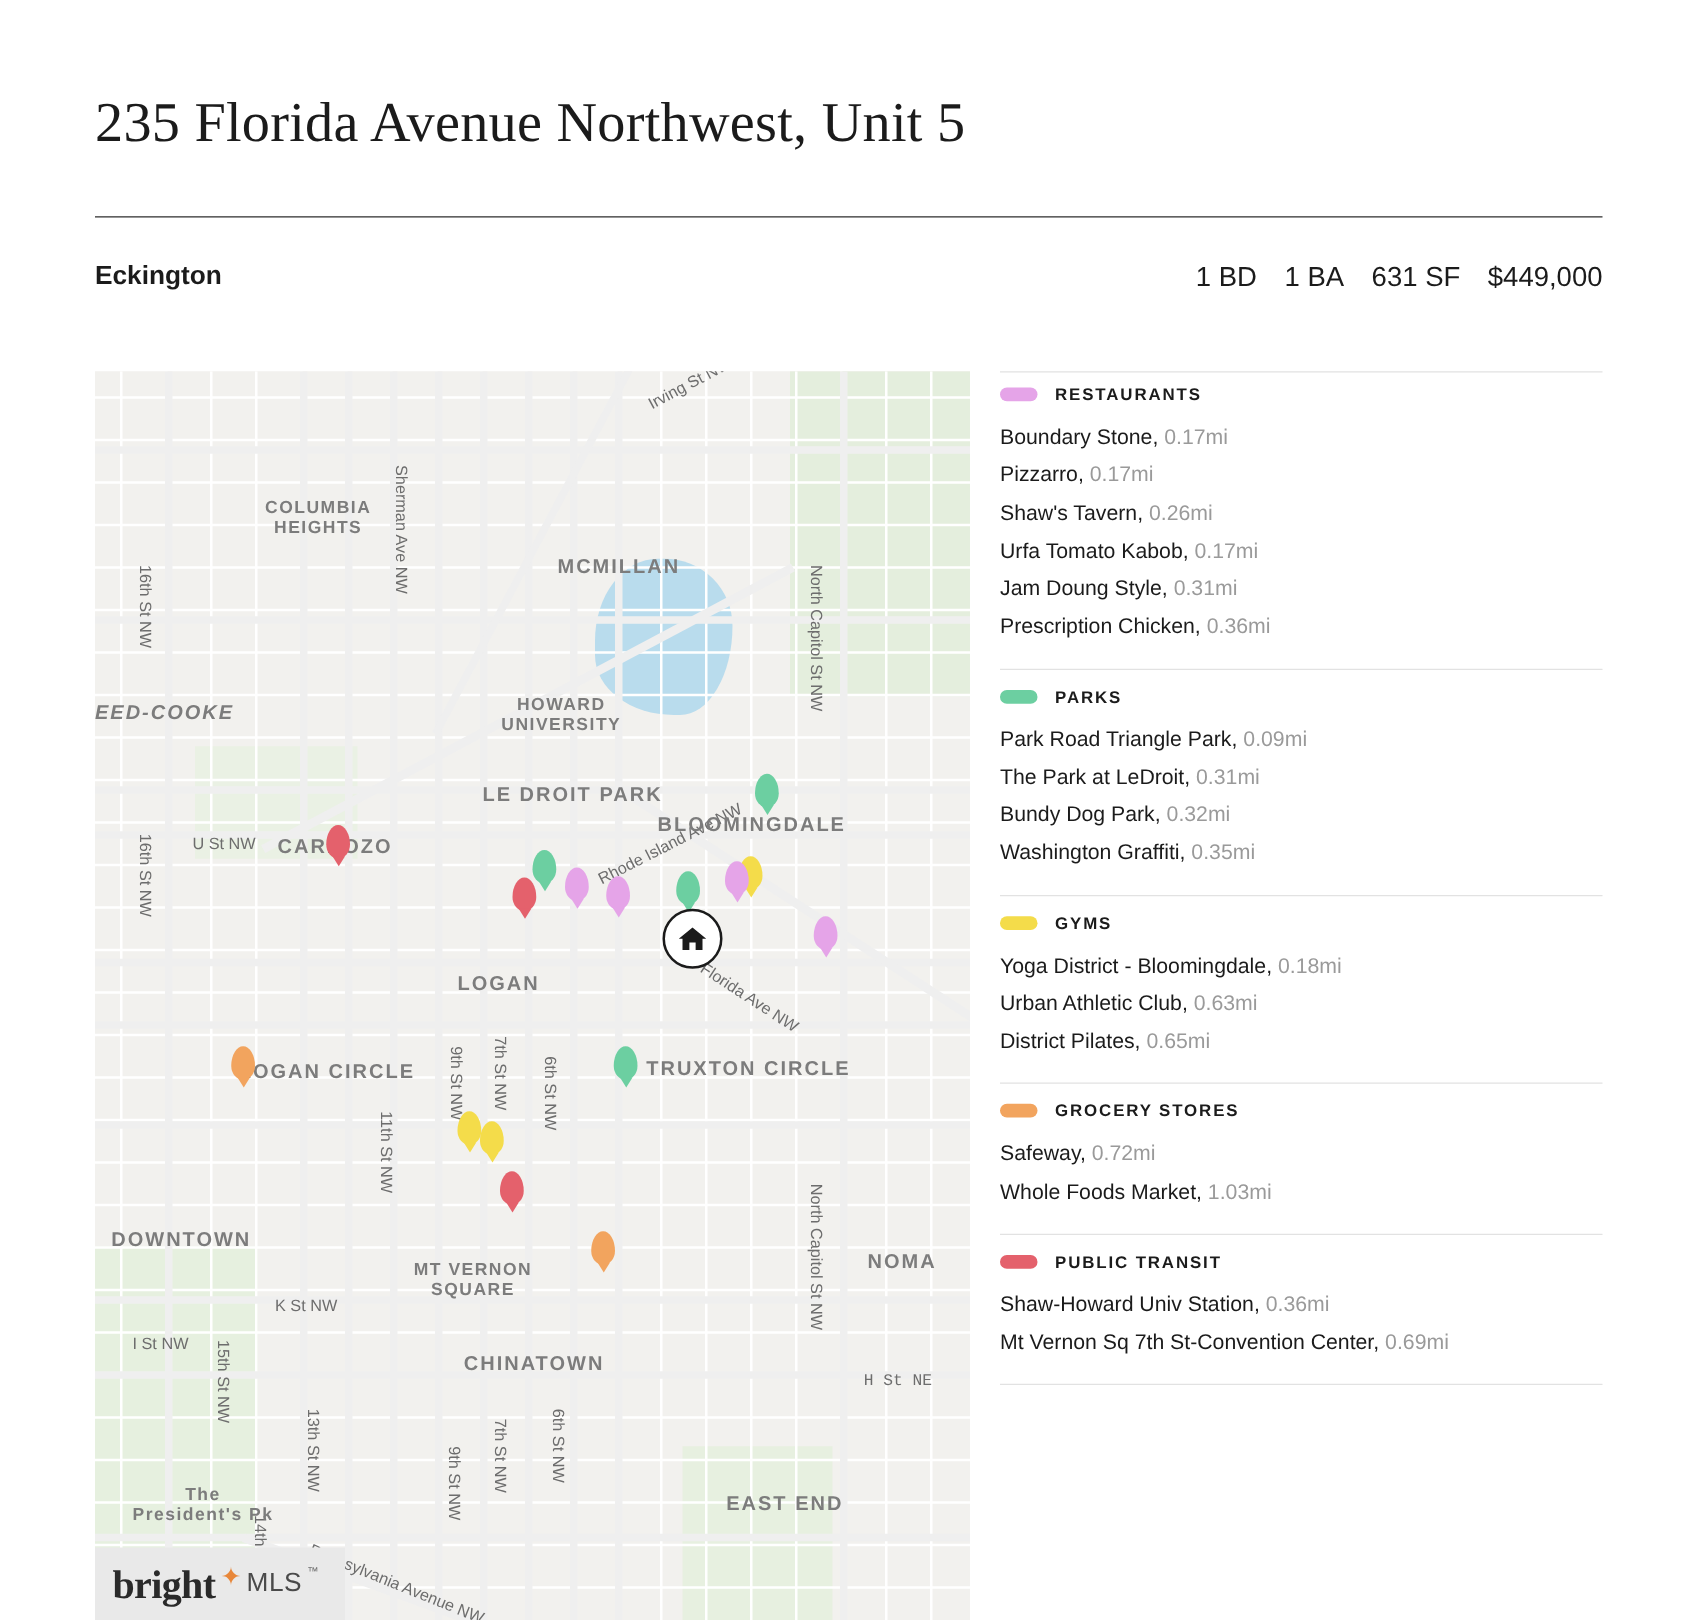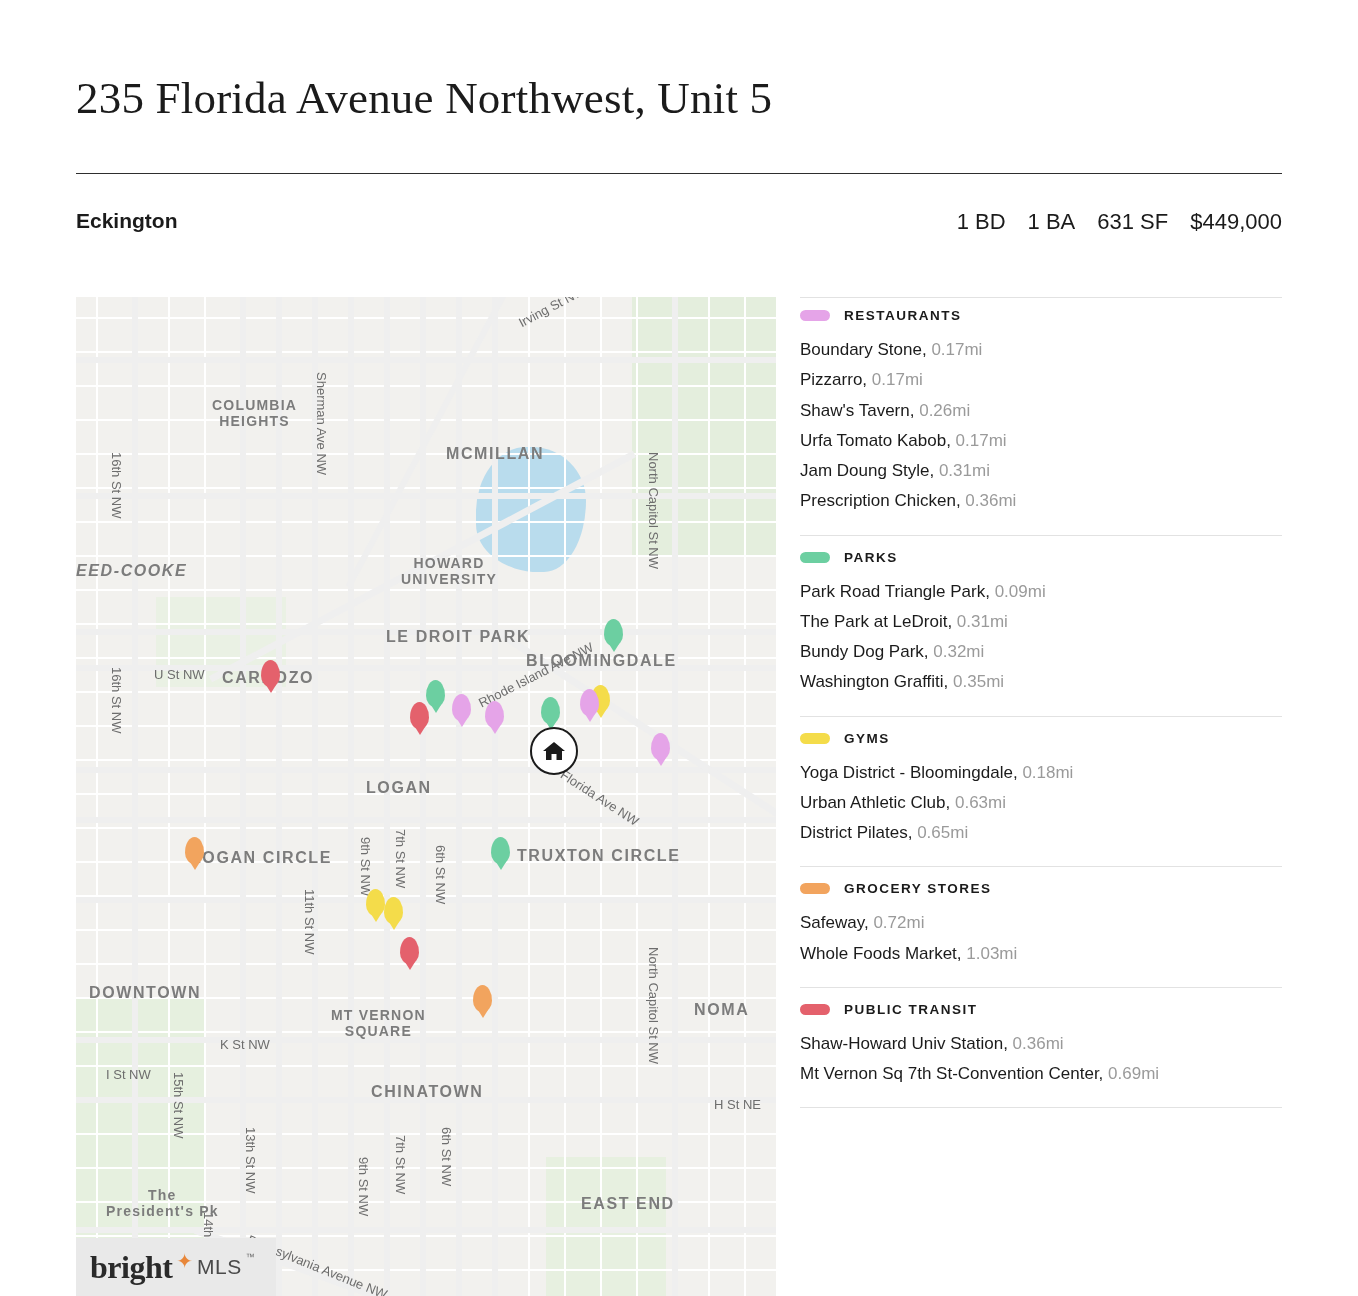--- a/index.html
+++ b/index.html
@@ -287,21 +287,21 @@
         <div class="rdlbl" style="left: 241px; top: 592px; transform: rotate(90deg); transform-origin: 0px 0px;">11th St NW</div>
         <div class="rdlbl" style="left: 585px; top: 650px; transform: rotate(90deg); transform-origin: 0px 0px;">North Capitol St NW</div>
         <div class="rdlbl" style="left: 144px; top: 740px; transform: rotate(0deg); transform-origin: 0px 0px;">K St NW</div>
         <div class="rdlbl" style="left: 30px; top: 770px; transform: rotate(0deg); transform-origin: 0px 0px;">I St NW</div>
         <div class="rdlbl" style="left: 110px; top: 775px; transform: rotate(90deg); transform-origin: 0px 0px;">15th St NW</div>
         <div class="rdlbl" style="left: 182px; top: 830px; transform: rotate(90deg); transform-origin: 0px 0px;">13th St NW</div>
         <div class="rdlbl" style="left: 295px; top: 860px; transform: rotate(90deg); transform-origin: 0px 0px;">9th St NW</div>
         <div class="rdlbl" style="left: 332px; top: 838px; transform: rotate(90deg); transform-origin: 0px 0px;">7th St NW</div>
         <div class="rdlbl" style="left: 378px; top: 830px; transform: rotate(90deg); transform-origin: 0px 0px;">6th St NW</div>
         <div class="rdlbl" style="left: 140px; top: 915px; transform: rotate(90deg); transform-origin: 0px 0px;">14th St NW</div>
-        <div class="rdlbl" style="left: 638px; top: 800px; transform: rotate(0deg); transform-origin: 0px 0px;">H St NE</div>
+        <div class="rdlbl" style="left: 615px; top: 800px; transform: rotate(0deg); transform-origin: 0px 0px; font-family: Liberation Mono, monospace;">H St NE</div>
         <div class="rdlbl" style="left: 175px; top: 935px; transform: rotate(22deg); transform-origin: 0px 0px;">Pennsylvania Avenue NW</div>
       </div>
     <div id="place-labels">
         <div class="place sm" style="left: 136px; top: 100px; white-space: pre;">COLUMBIA
 HEIGHTS</div>
         <div class="place" style="left: 370px; top: 148px; white-space: pre;">MCMILLAN</div>
         <div class="place sm" style="left: 325px; top: 258px; white-space: pre;">HOWARD
 UNIVERSITY</div>
         <div class="place" style="left: 310px; top: 331px; white-space: pre;">LE DROIT PARK</div>
         <div class="place" style="left: 450px; top: 355px; white-space: pre;">BLOOMINGDALE</div>

